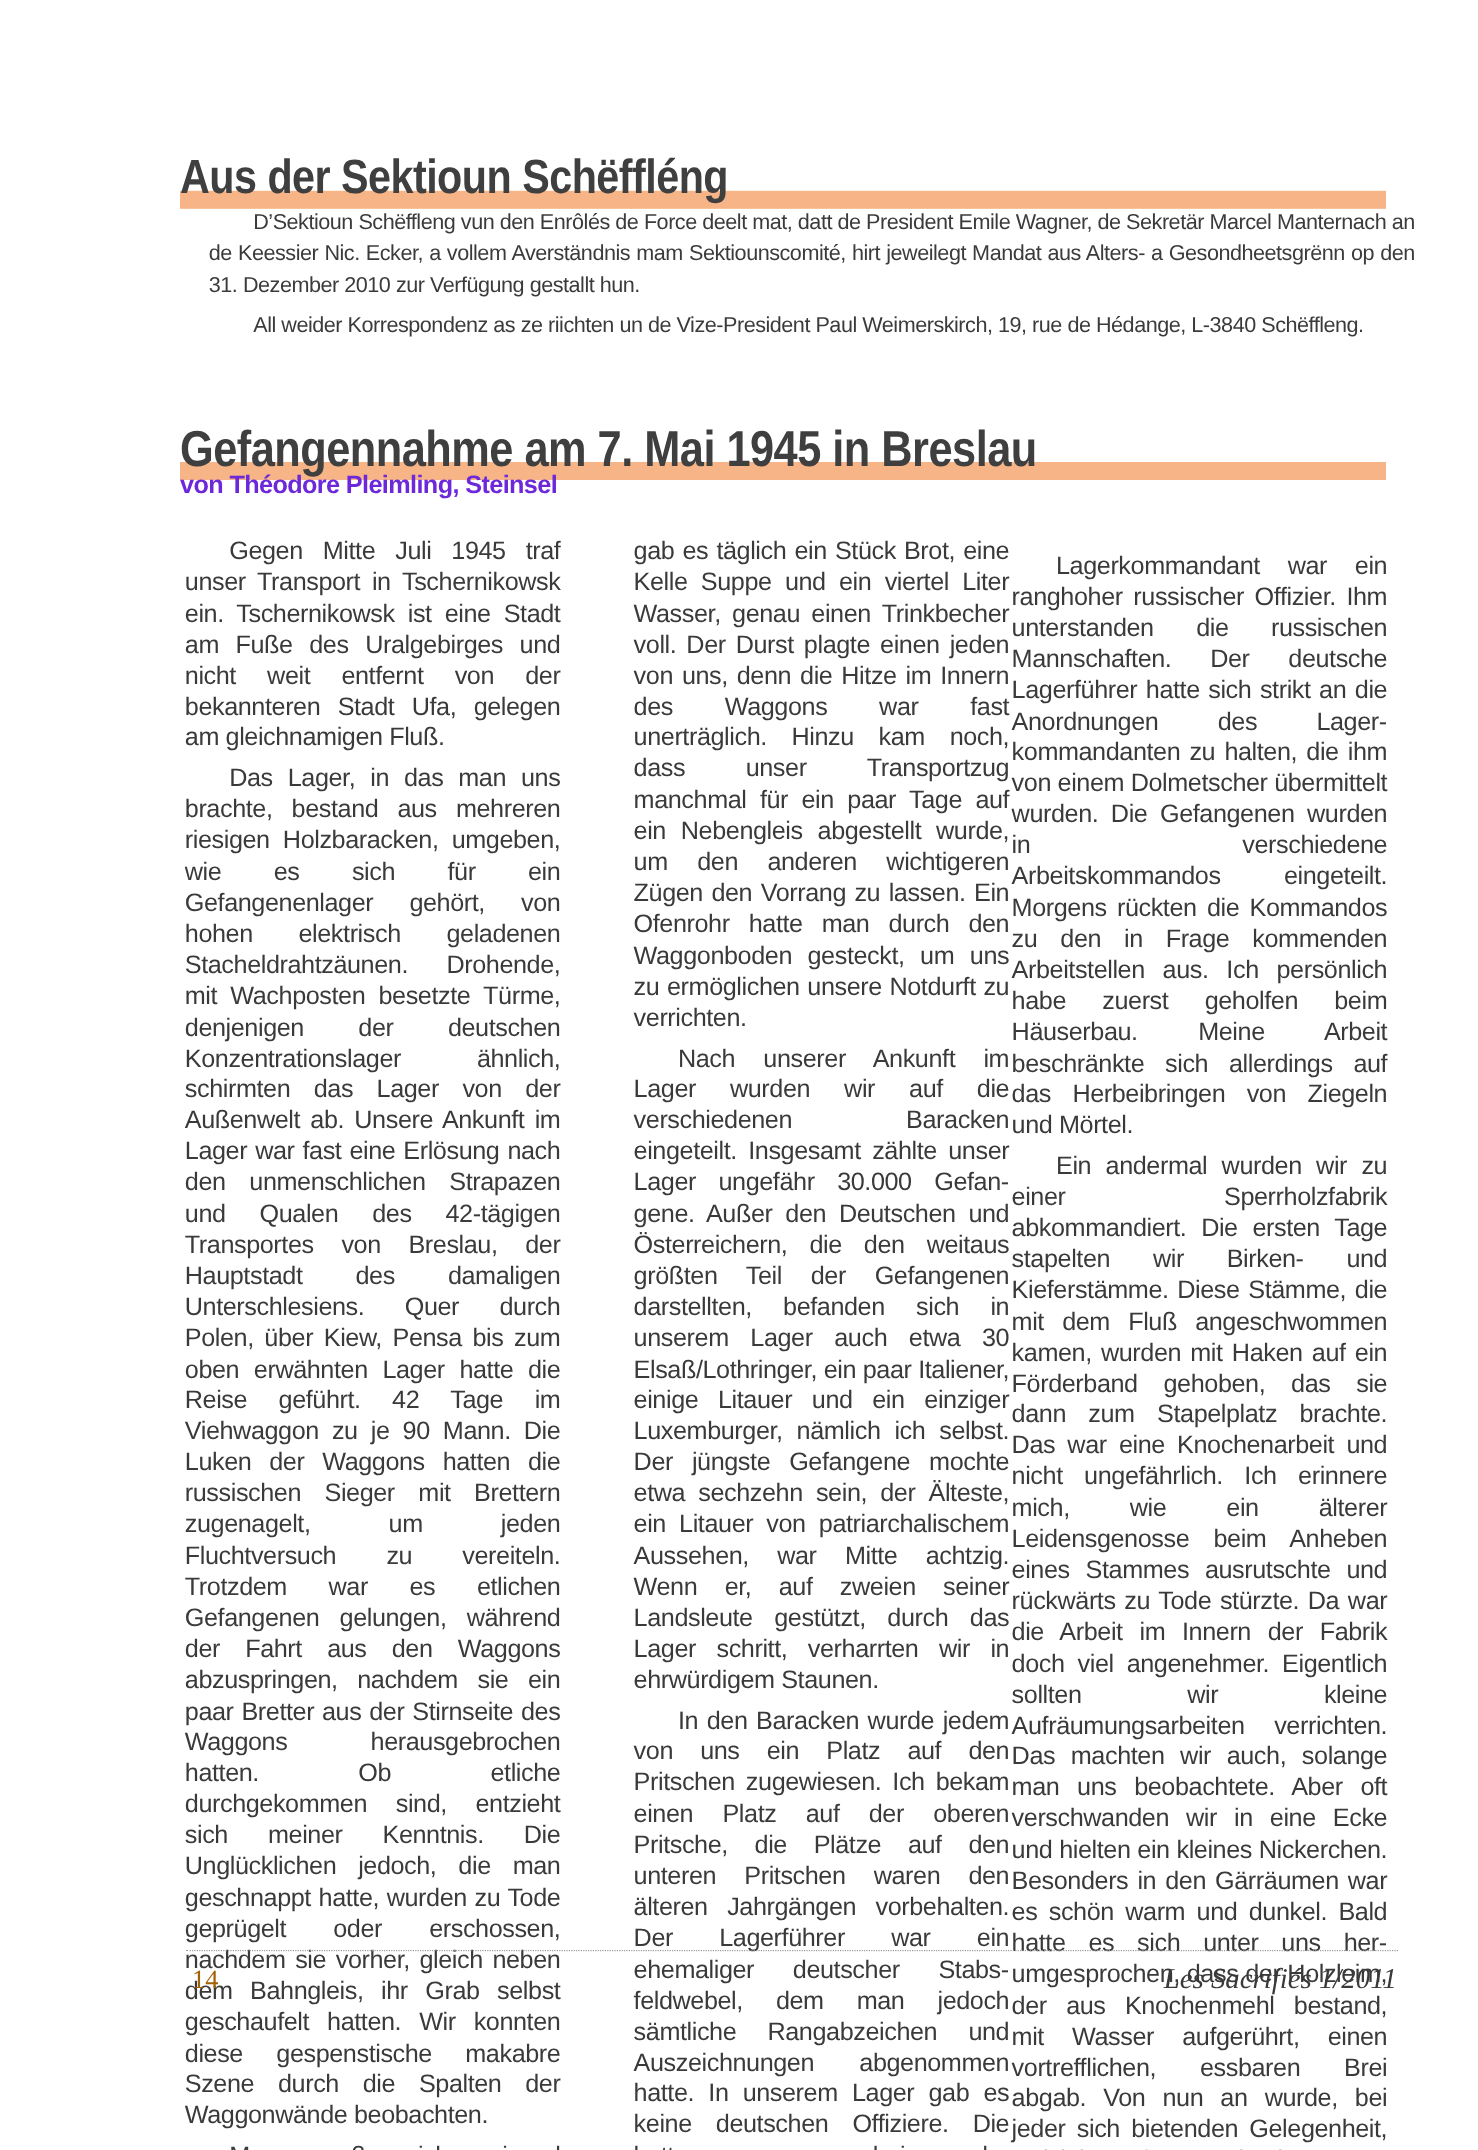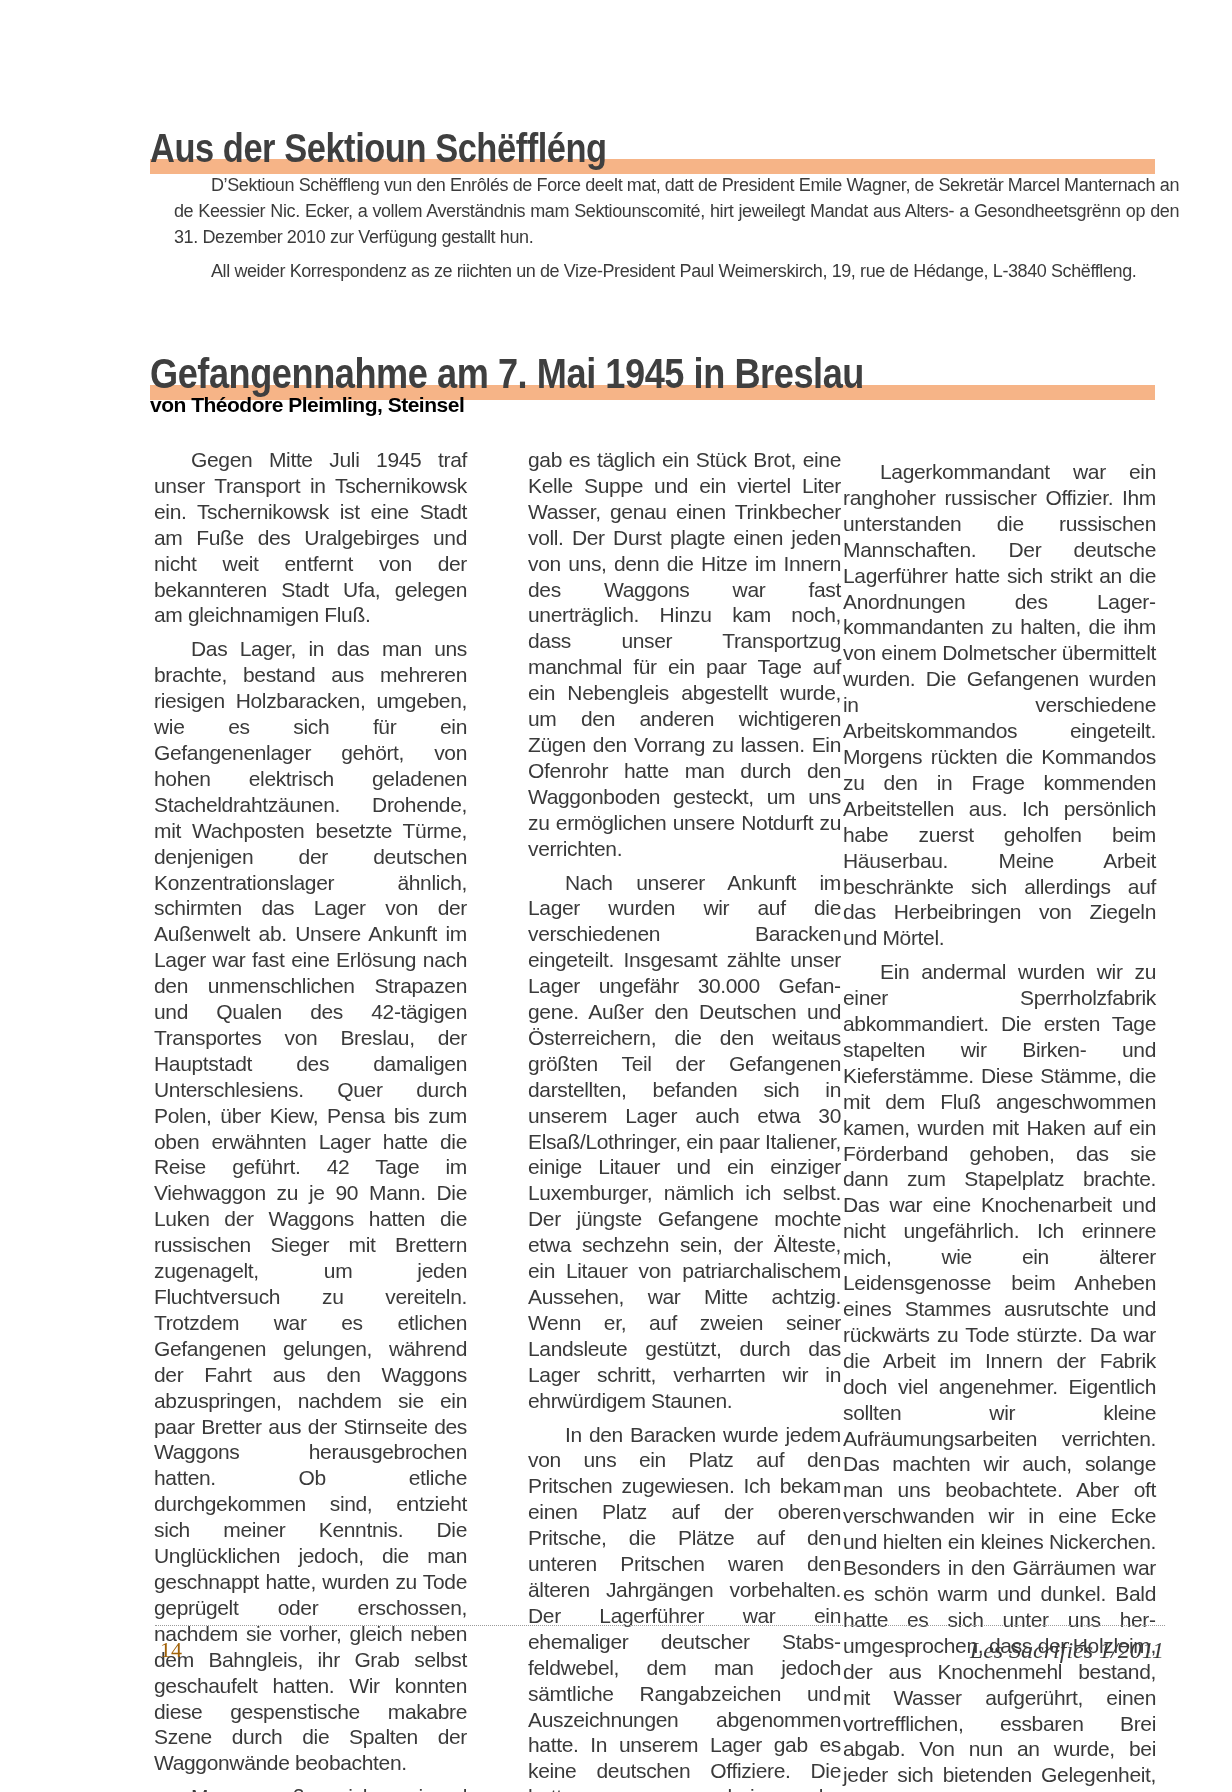--- a/index.html
+++ b/index.html
@@ -50,21 +50,21 @@
     transform-origin: left top;
     margin-left: 24px;
   }
   .intro p { margin: 0 0 8px 0; text-indent: 37px; text-align: justify; letter-spacing: -0.4px; }
 
   .byline {
     position: absolute;
     left: 150px; top: 393px;
     font-weight: bold;
     font-size: 21px;
-    color: #000000;
+    color: #6d28d9;
     letter-spacing: -0.5px;
   }
 
   .col {
     position: absolute;
     top: 447px;
     width: 313px;
     font-size: 21px;
     line-height: 25.9px;
     color: #3a3a3a;

